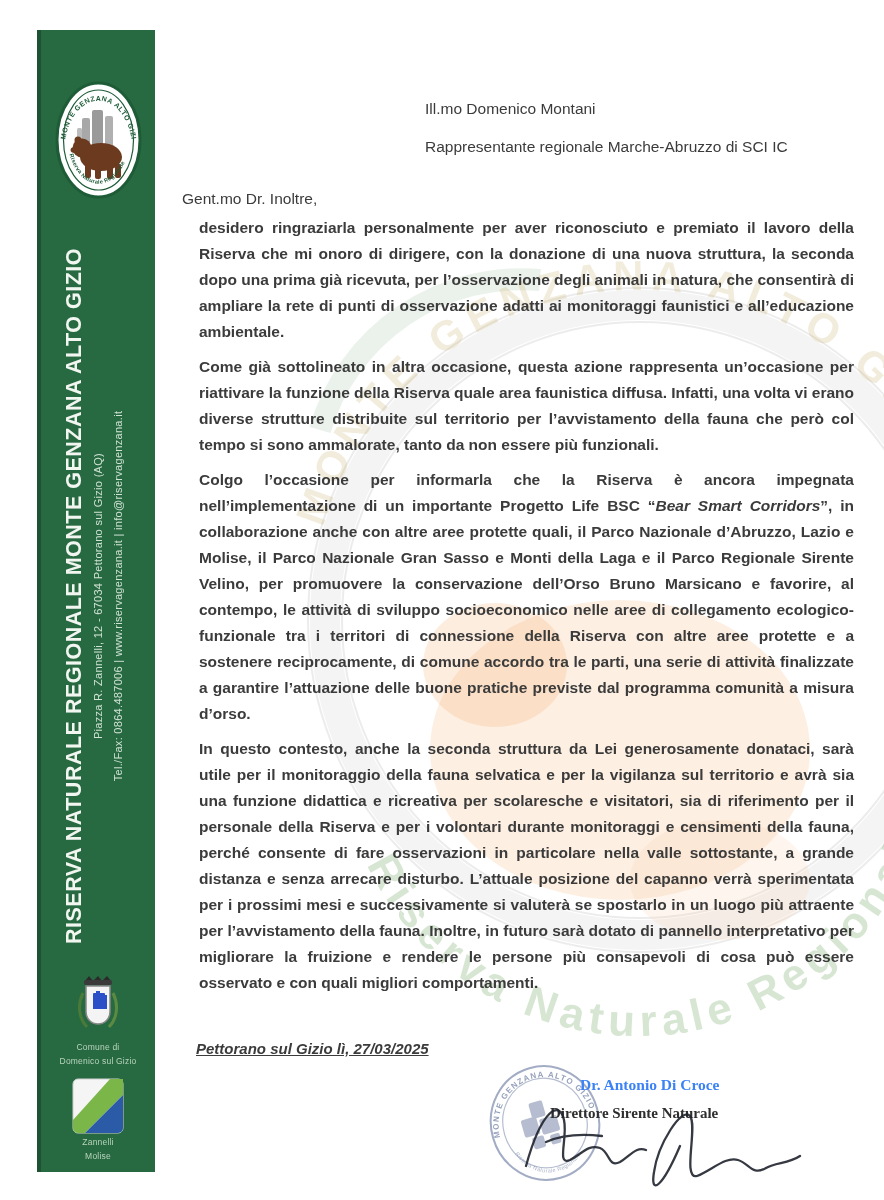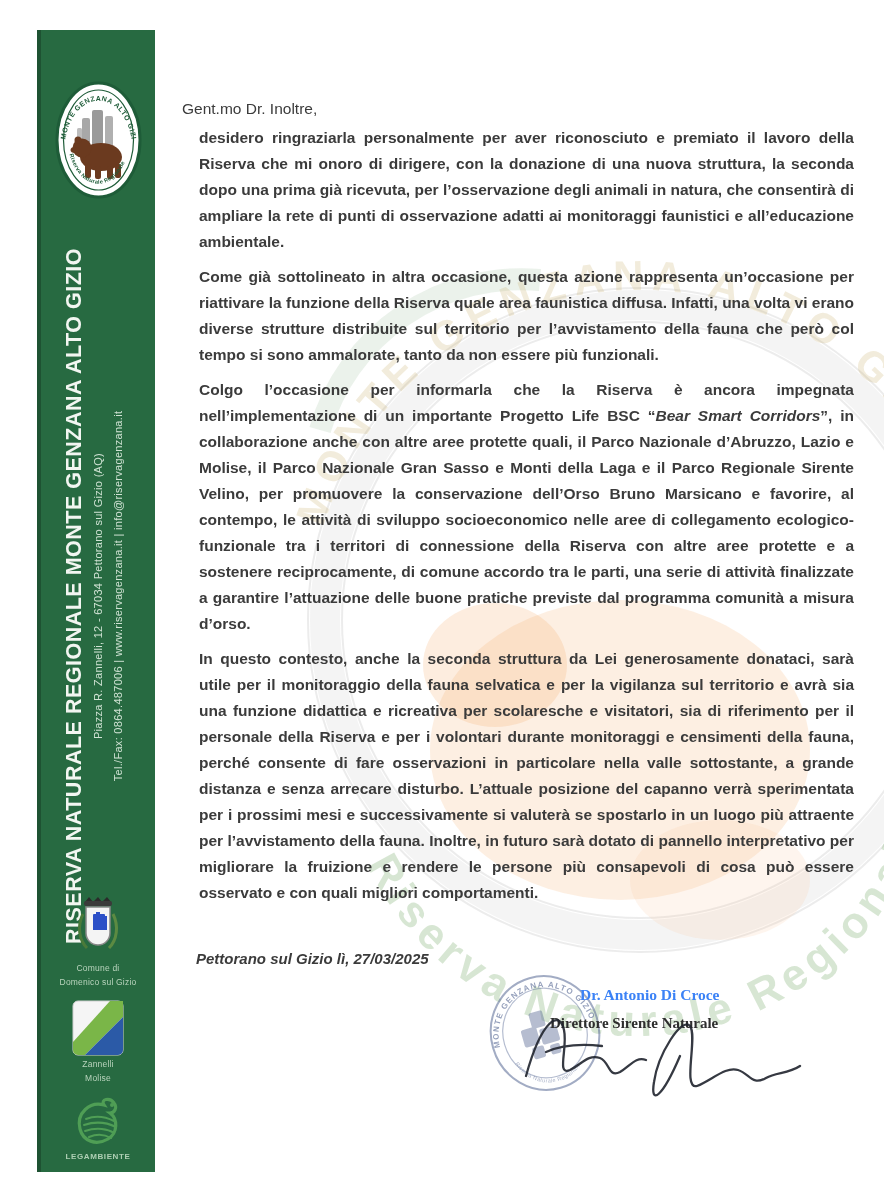--- a/index.html
+++ b/index.html
@@ -28,21 +28,21 @@
   .partner-label.caps{font-weight:bold;font-size:8px;letter-spacing:0.6px;color:#aecfb4;}
 
   
   .content{position:absolute;left:182px;top:96px;width:672px;z-index:1;
            color:#3b3b3b;font-size:15.5px;line-height:26px;}
   .recipient{margin-left:243px;margin-bottom:26px;}
   .recipient p{margin:0 0 12px 0;}
   .salutation{margin:0 0 3px 0;}
   .para{margin:0 0 9px 17px;text-align:justify;font-weight:bold;}
   .closing{margin:3px 0 0 0;}
-  .dateline{margin:40px 0 0 14px;font-style:italic;font-weight:bold;font-size:15px;}
+  .dateline{margin:40px 0 0 14px;font-style:italic;font-weight:bold;font-size:15px;text-decoration:underline;}
   .italic{font-style:italic;}
 
   .sig-area{position:relative;height:180px;margin-top:4px;}
   .sig-name{position:absolute;left:398px;top:6px;font-family:"Liberation Serif",serif;
             font-weight:bold;font-size:15.5px;color:#3b82f6;white-space:nowrap;}
   .sig-title{position:absolute;left:368px;top:34px;font-family:"Liberation Serif",serif;
              font-weight:bold;font-size:15px;color:#2e2e2e;white-space:nowrap;}
   .stamp{position:absolute;left:300px;top:-6px;opacity:0.8;}
   .scrawl{position:absolute;left:330px;top:18px;}
 </style>
@@ -131,34 +131,30 @@
       <div class="partner">
         <svg width="52" height="56" viewBox="0 0 52 56">
           <rect x="1" y="1" width="50" height="54" rx="5" fill="#f5f5f5" stroke="#d0d0d0"></rect>
           <path d="M51,1 v16 L13,55 H6 a5,5 0 0 1 -5,-5 v-8 L38,1 z" fill="#7ab648"></path>
           <path d="M51,17 v33 a5,5 0 0 1 -5,5 H13 z" fill="#2b5aa7"></path>
         </svg>
         <div class="partner-label">Zannelli</div>
         <div class="partner-label">Molise</div>
       </div>
 
-      <div class="partner">
-        <svg width="56" height="54" viewBox="0 0 56 54">
-          <path d="M10,34 C6,18 20,6 34,10 C30,4 40,2 44,8 C48,13 44,18 40,18 C48,24 48,38 38,44 C26,51 13,46 10,34 z" fill="none" stroke="#4f9e55" stroke-width="3.2" stroke-linecap="round"></path>
-          <path d="M16,24 C26,20 36,22 44,26 M14,30 C26,26 38,28 46,32 M15,36 C27,32 38,34 44,38 M19,42 C28,38 36,40 41,43" fill="none" stroke="#4f9e55" stroke-width="2" stroke-linecap="round"></path>
-          <circle cx="42" cy="10" r="2" fill="#4f9e55"></circle>
-        </svg>
-        <div class="partner-label caps">LEGAMBIENTE</div>
-      </div>
 
     </div>
   </aside>
 
   <main class="content">
 
+    <div class="recipient">
+      <p>Ill.mo Domenico Montani</p>
+      <p>Rappresentante regionale Marche-Abruzzo di SCI IC</p>
+    </div>
 
     <p class="salutation">Gent.mo Dr. Inoltre,</p>
 
     <p class="para">desidero ringraziarla personalmente per aver riconosciuto e premiato il lavoro della Riserva che mi onoro di dirigere, con la donazione di una nuova struttura, la seconda dopo una prima già ricevuta, per l’osservazione degli animali in natura, che consentirà di ampliare la rete di punti di osservazione adatti ai monitoraggi faunistici e all’educazione ambientale.</p>
 
     <p class="para">Come già sottolineato in altra occasione, questa azione rappresenta un’occasione per riattivare la funzione della Riserva quale area faunistica diffusa. Infatti, una volta vi erano diverse strutture distribuite sul territorio per l’avvistamento della fauna che però col tempo si sono ammalorate, tanto da non essere più funzionali.</p>
 
     <p class="para"><span>Colgo l’occasione per informarla che la Riserva è ancora impegnata nell’implementazione di un importante Progetto Life BSC “</span><span class="italic">Bear Smart Corridors</span><span>”, in collaborazione anche con altre aree protette quali, il Parco Nazionale d’Abruzzo, Lazio e Molise, il Parco Nazionale Gran Sasso e Monti della Laga e il Parco Regionale Sirente Velino, per promuovere la conservazione dell’Orso Bruno Marsicano e favorire, al contempo, le attività di sviluppo socioeconomico nelle aree di collegamento ecologico-funzionale tra i territori di connessione della Riserva con altre aree protette e a sostenere reciprocamente, di comune accordo tra le parti, una serie di attività finalizzate a garantire l’attuazione delle buone pratiche previste dal programma comunità a misura d’orso.</span></p>
 
     <p class="para">In questo contesto, anche la seconda struttura da Lei generosamente donataci, sarà utile per il monitoraggio della fauna selvatica e per la vigilanza sul territorio e avrà sia una funzione didattica e ricreativa per scolaresche e visitatori, sia di riferimento per il personale della Riserva e per i volontari durante monitoraggi e censimenti della fauna, perché consente di fare osservazioni in particolare nella valle sottostante, a grande distanza e senza arrecare disturbo. L’attuale posizione del capanno verrà sperimentata per i prossimi mesi e successivamente si valuterà se spostarlo in un luogo più attraente per l’avvistamento della fauna. Inoltre, in futuro sarà dotato di pannello interpretativo per migliorare la fruizione e rendere le persone più consapevoli di cosa può essere osservato e con quali migliori comportamenti.</p>

